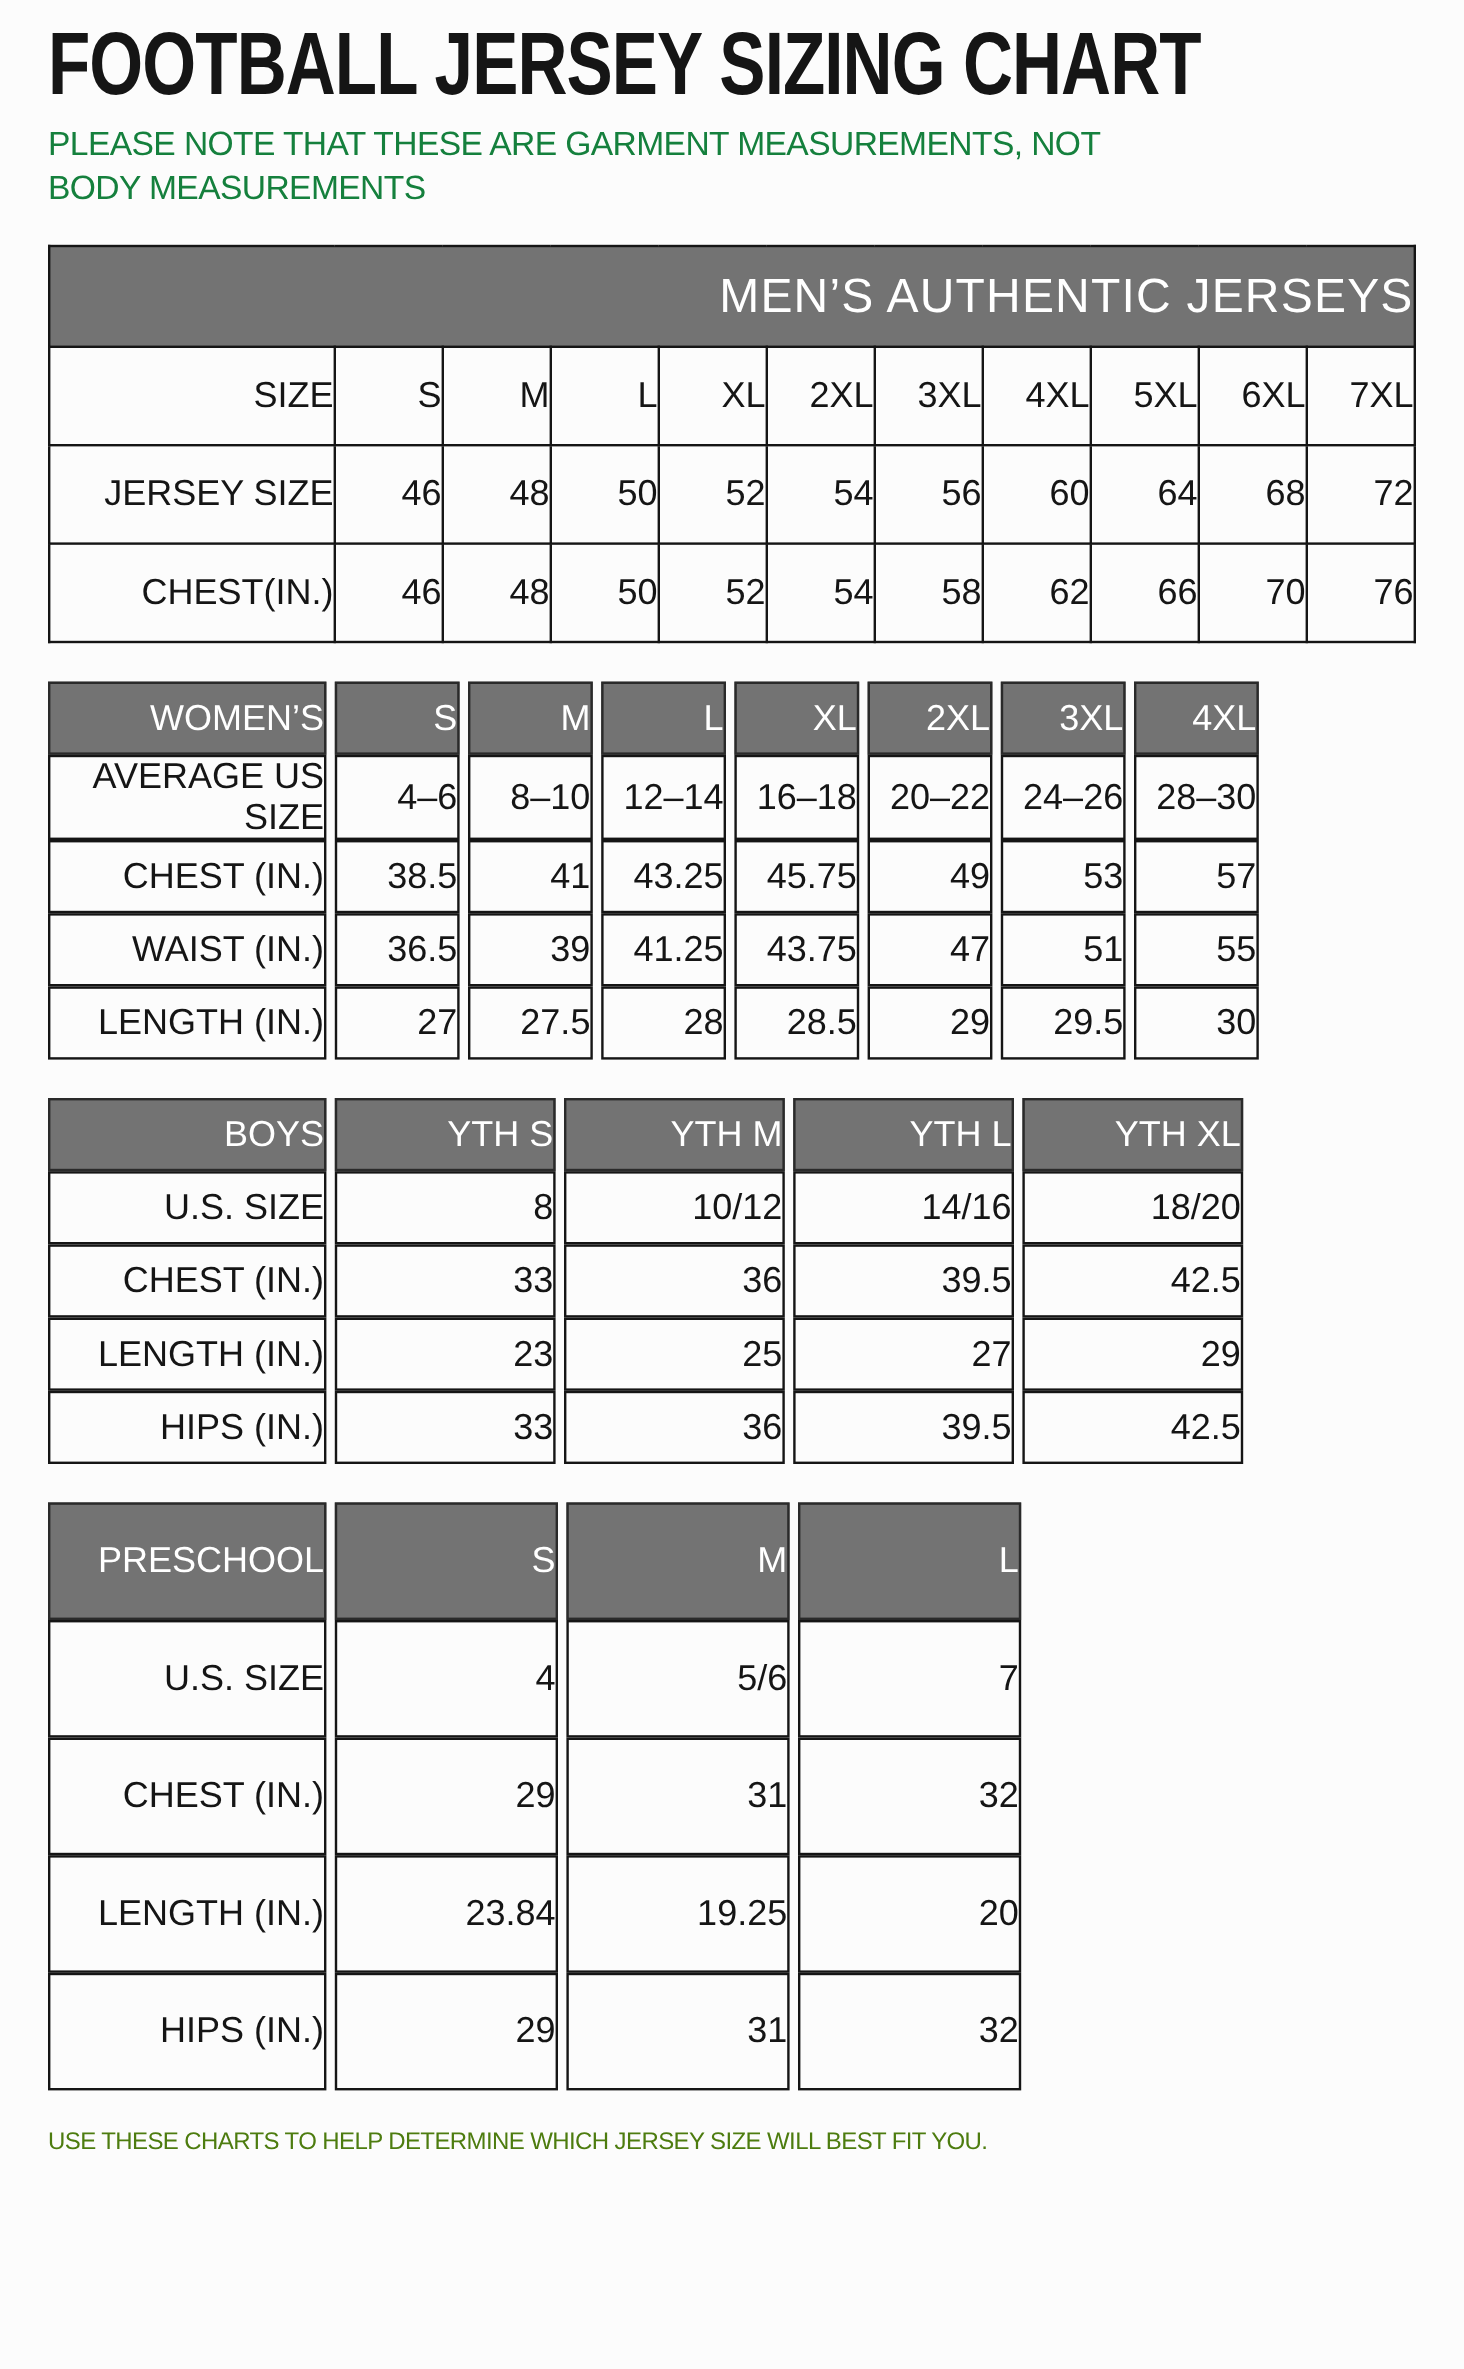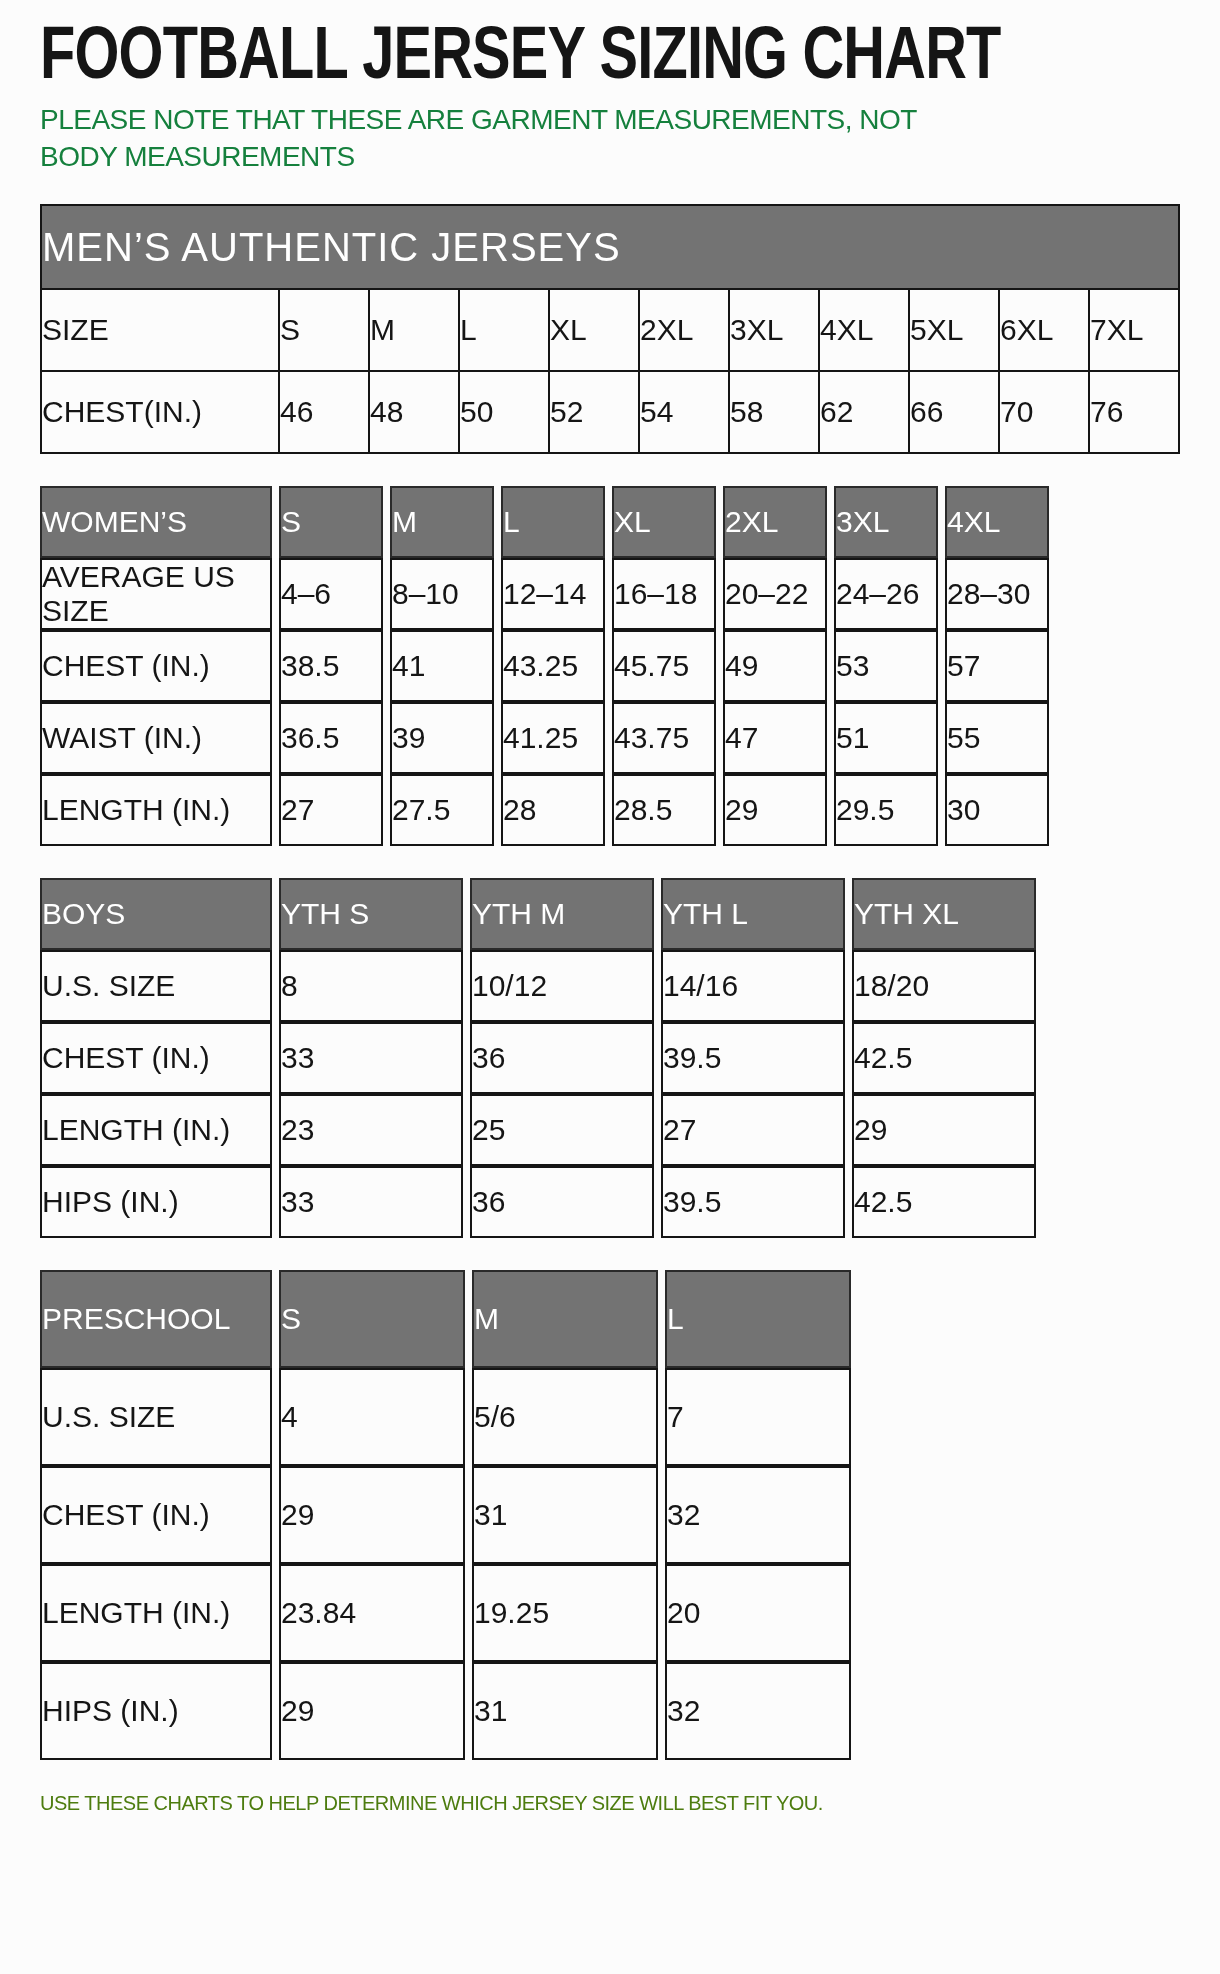--- a/index.html
+++ b/index.html
@@ -29,21 +29,21 @@
     font-size: 28px;
     line-height: 1.32;
     letter-spacing: -0.5px;
     max-width: 905px;
     margin: 0 0 28px 0;
     font-weight: 400;
   }
 
   
   table.tbl {
-    text-align: left;
+    text-align: right;
     font-size: 30px;
     color: #151515;
     margin-bottom: 32px;
   }
   .tbl th, .tbl td {
     border: 2px solid #151515;
     font-weight: 400;
     padding: 0;
     vertical-align: middle;
     line-height: 1.12;
@@ -62,21 +62,21 @@
   .t-mens col.c-label { width: 238px; }
   .t-mens col.c-size  { width: 90px;  }
 
   
   .t-gap {
     border-collapse: separate;
     border-spacing: 7px 0;
     table-layout: fixed;
     margin-left: -7px;
   }
-  .t-gap tr { height: 72px; }
+  .t-gap tr { height: 61px; }
   .t-pre tr { height: 98px; }
   .t-gap .hdr th {
     background: #737373;
     color: #ffffff;
     border-color: #2a2a2a;
   }
   .t-womens col.c-label { width: 232px; }
   .t-womens col.c-size  { width: 104px; }
   .t-boys   col.c-label { width: 232px; }
   .t-boys   col.c-size  { width: 184px; }
@@ -130,20 +130,33 @@
           <th>L</th>
           <th>XL</th>
           <th>2XL</th>
           <th>3XL</th>
           <th>4XL</th>
           <th>5XL</th>
           <th>6XL</th>
           <th>7XL</th>
         </tr>
         <tr>
+          <th>JERSEY SIZE</th>
+          <td>46</td>
+          <td>48</td>
+          <td>50</td>
+          <td>52</td>
+          <td>54</td>
+          <td>56</td>
+          <td>60</td>
+          <td>64</td>
+          <td>68</td>
+          <td>72</td>
+        </tr>
+        <tr>
           <th>CHEST(IN.)</th>
           <td>46</td>
           <td>48</td>
           <td>50</td>
           <td>52</td>
           <td>54</td>
           <td>58</td>
           <td>62</td>
           <td>66</td>
           <td>70</td>

